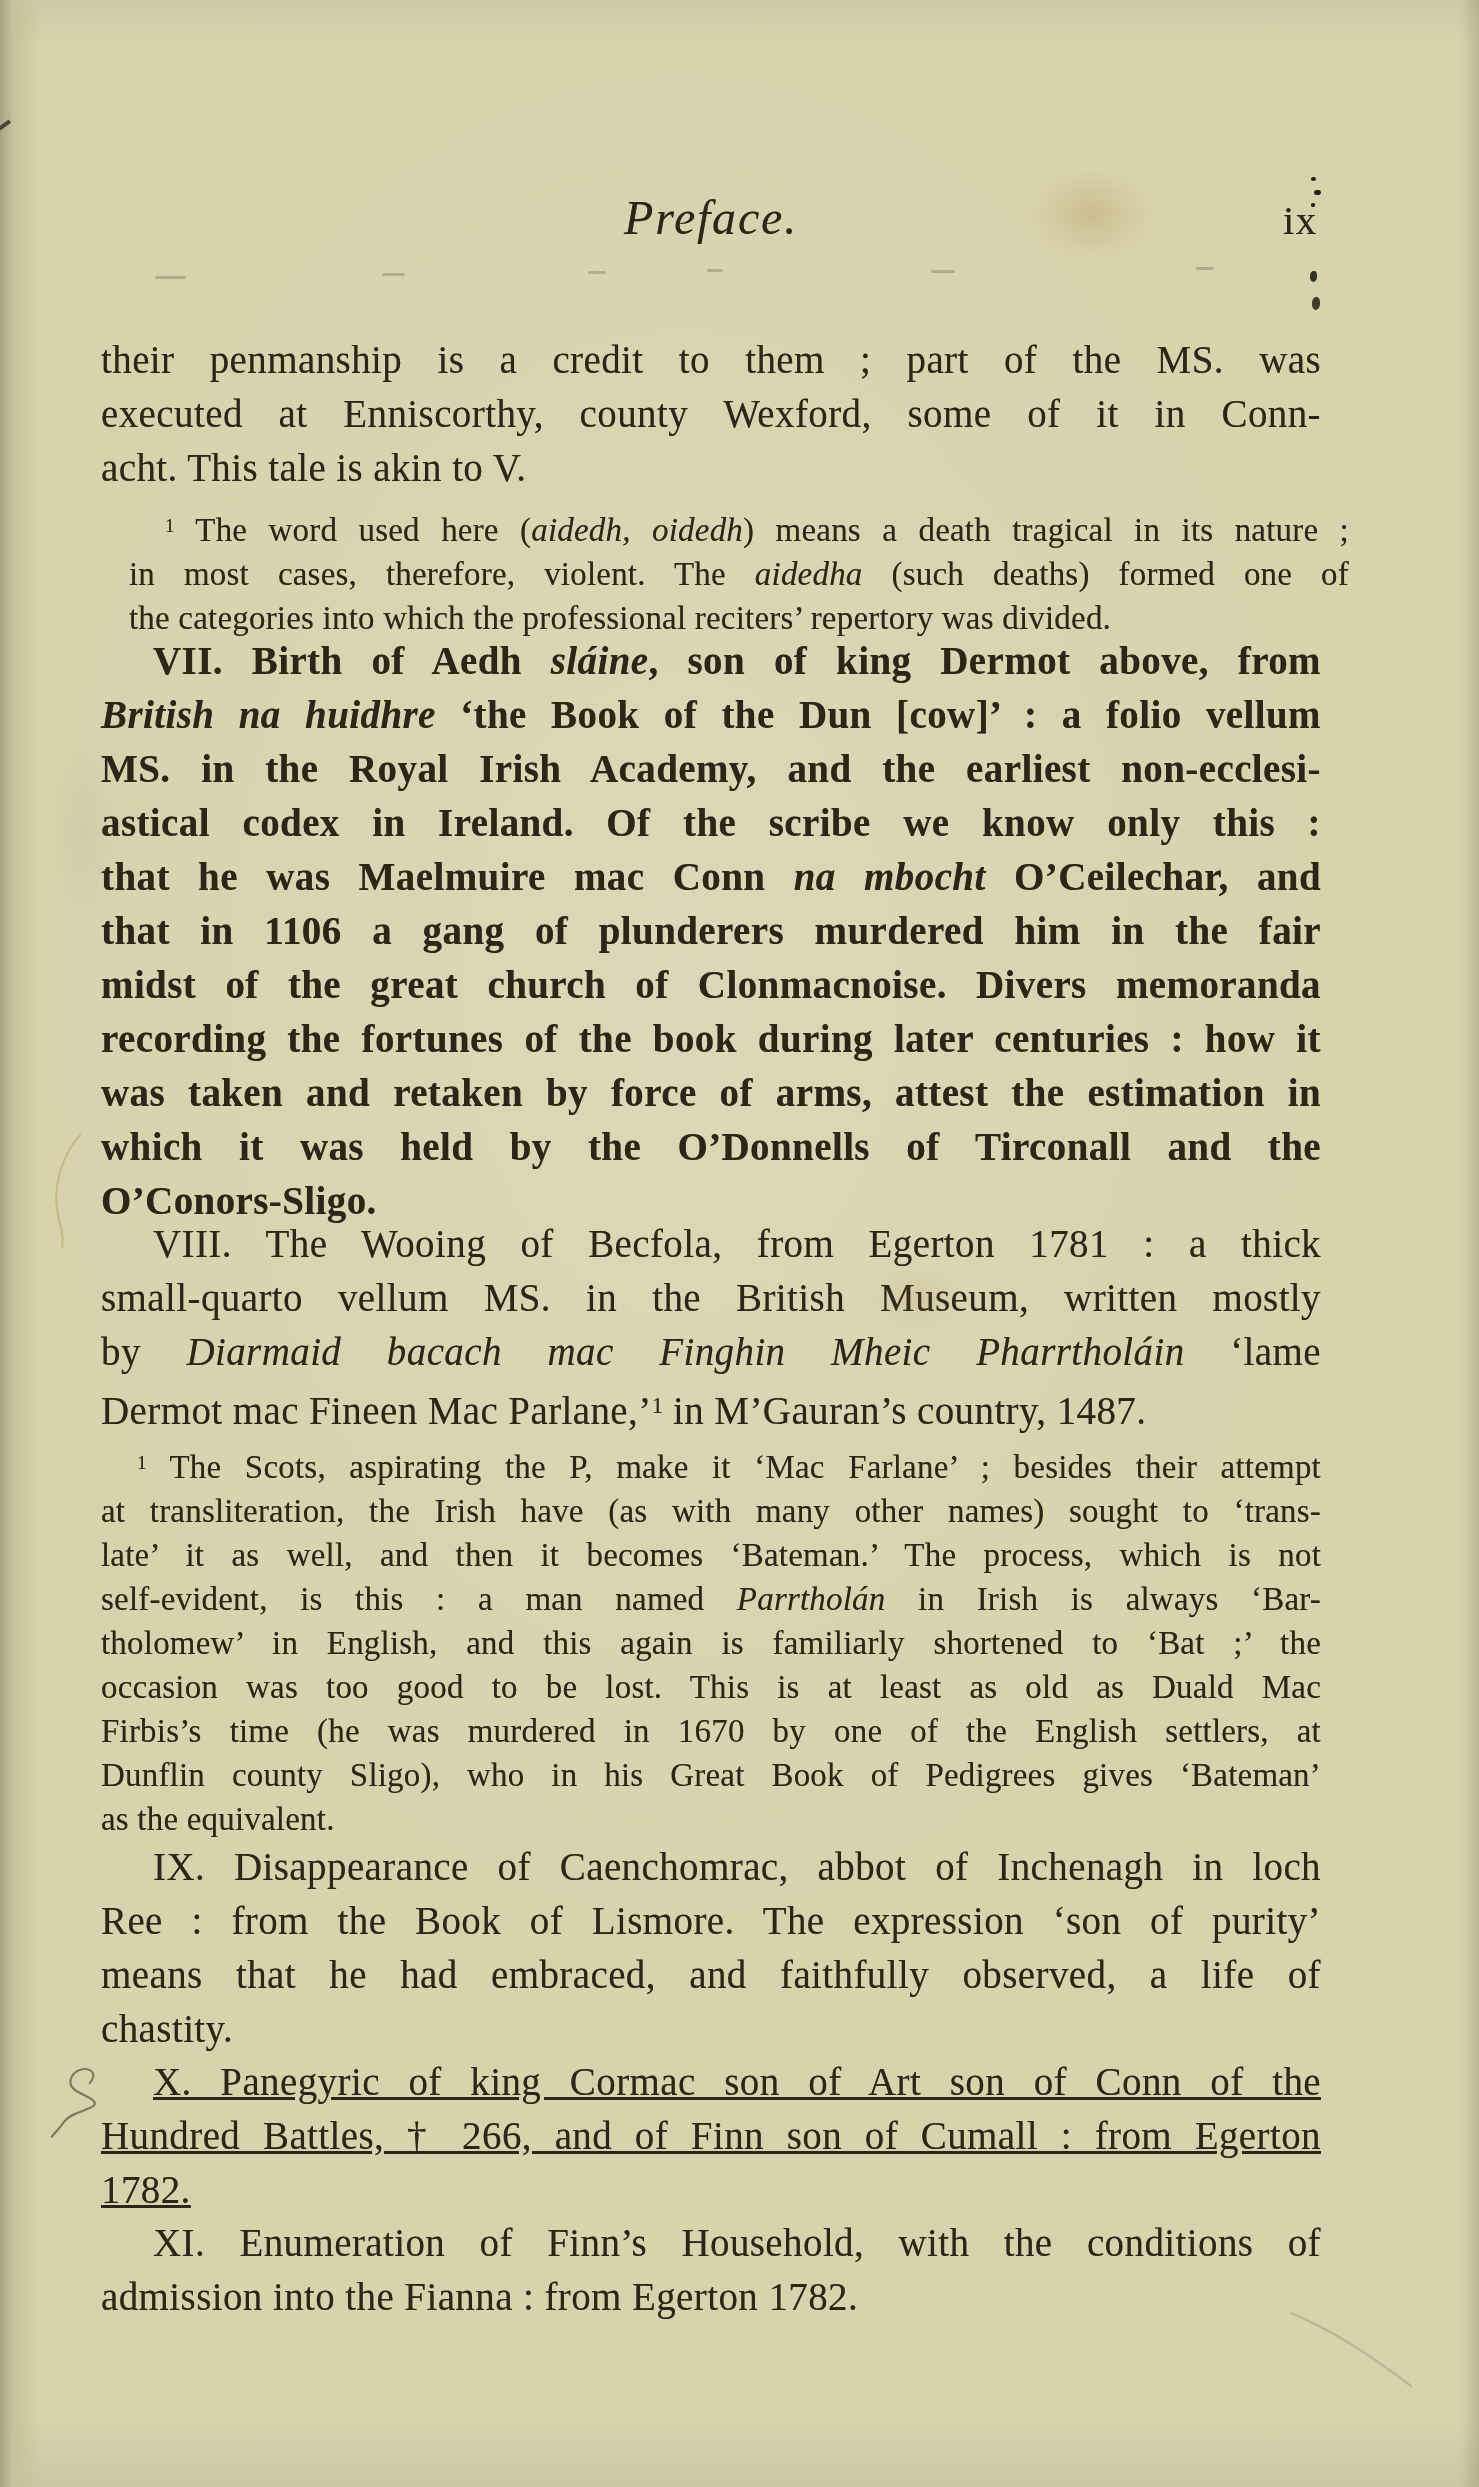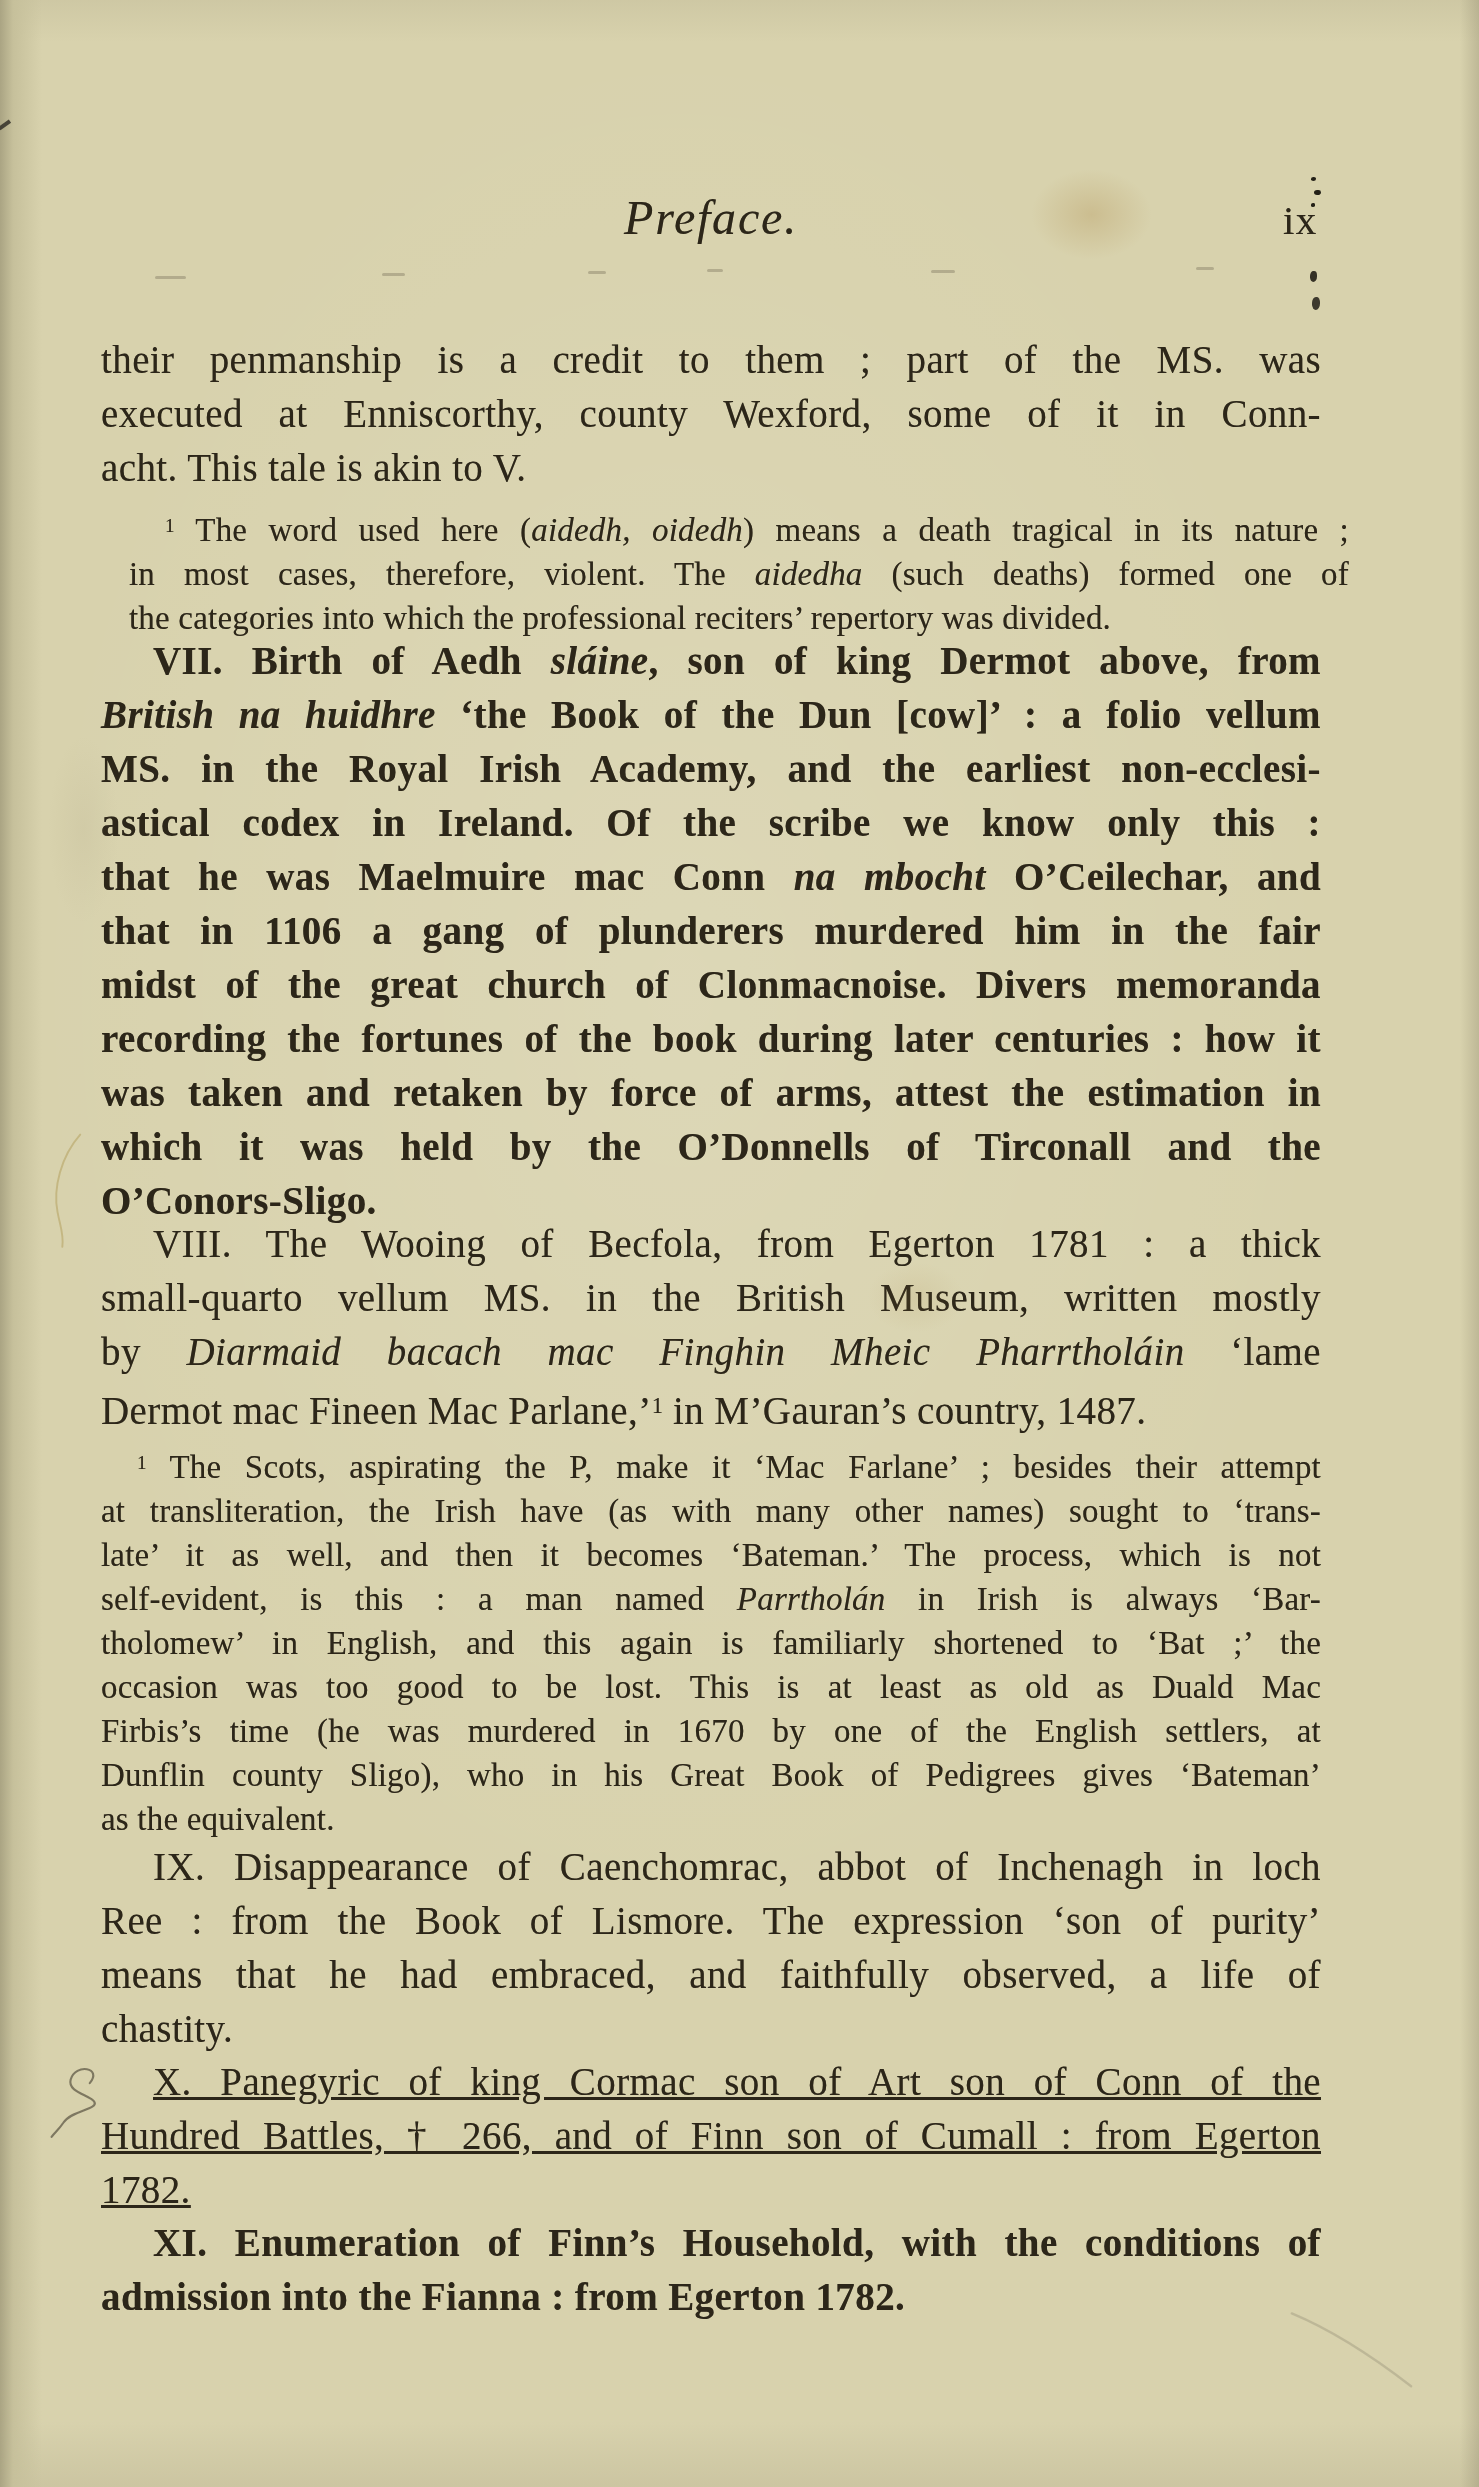--- a/index.html
+++ b/index.html
@@ -177,21 +177,21 @@
       <div class="tline"><span>IX. Disappearance of Caenchomrac, abbot of Inchenagh in loch</span></div>
       <div class="tline"><span>Ree : from the Book of Lismore. The expression ‘son of purity’</span></div>
       <div class="tline"><span>means that he had embraced, and faithfully observed, a life of</span></div>
       <div class="tline endline"><span>chastity.</span></div>
     </div>
   <div class="block main indent" style="top: 2055px; text-decoration: underline;">
       <div class="tline"><span>X. Panegyric of king Cormac son of Art son of Conn of the</span></div>
       <div class="tline"><span>Hundred Battles, † 266, and of Finn son of Cumall : from Egerton</span></div>
       <div class="tline endline"><span>1782.</span></div>
     </div>
-  <div class="block main indent" style="top: 2216px; font-weight: bold;">
+  <div class="block main indent" style="top: 2216px;">
       <div class="tline"><span>XI. Enumeration of Finn’s Household, with the conditions of</span></div>
       <div class="tline endline"><span>admission into the Fianna : from Egerton 1782.</span></div>
     </div>
 
   <div class="stain stain-a"></div>
   <div class="stain stain-b"></div>
   <div class="stain stain-c"></div>
 
   <div class="speck speck-1"></div>
   <div class="speck speck-2"></div>

